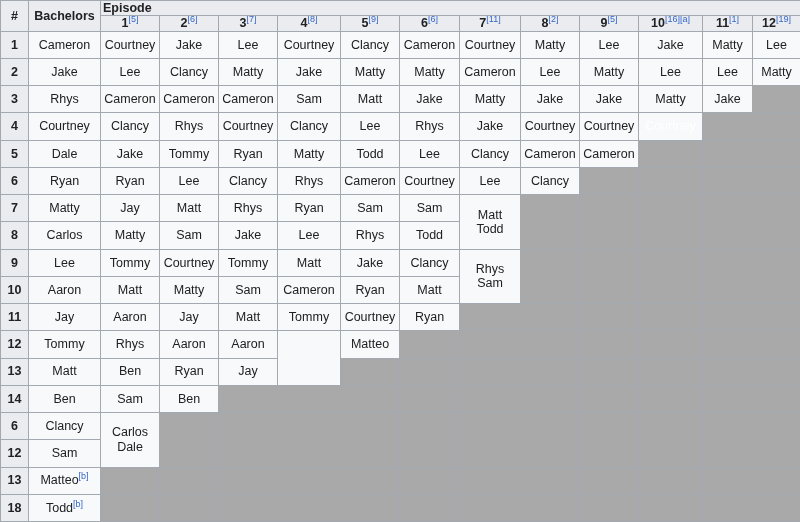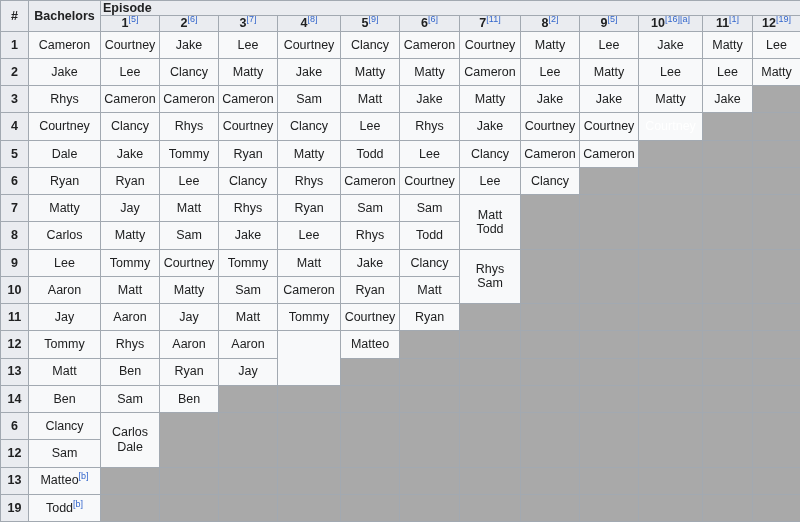--- a/index.html
+++ b/index.html
@@ -393,21 +393,21 @@
       <td class="empty"></td>
       <td class="empty"></td>
       <td class="empty"></td>
       <td class="empty"></td>
       <td class="empty"></td>
       <td class="empty"></td>
       <td class="empty"></td>
     </tr>
 
     <tr>
-      <th class="rownum">19</th>
+      <th class="rownum">18</th>
       <td class="bachelor"><span>Todd</span><sup class="ref">[b]</sup></td>
       <td class="empty"></td>
       <td class="empty"></td>
       <td class="empty"></td>
       <td class="empty"></td>
       <td class="empty"></td>
       <td class="empty"></td>
       <td class="empty"></td>
       <td class="empty"></td>
       <td class="empty"></td>

